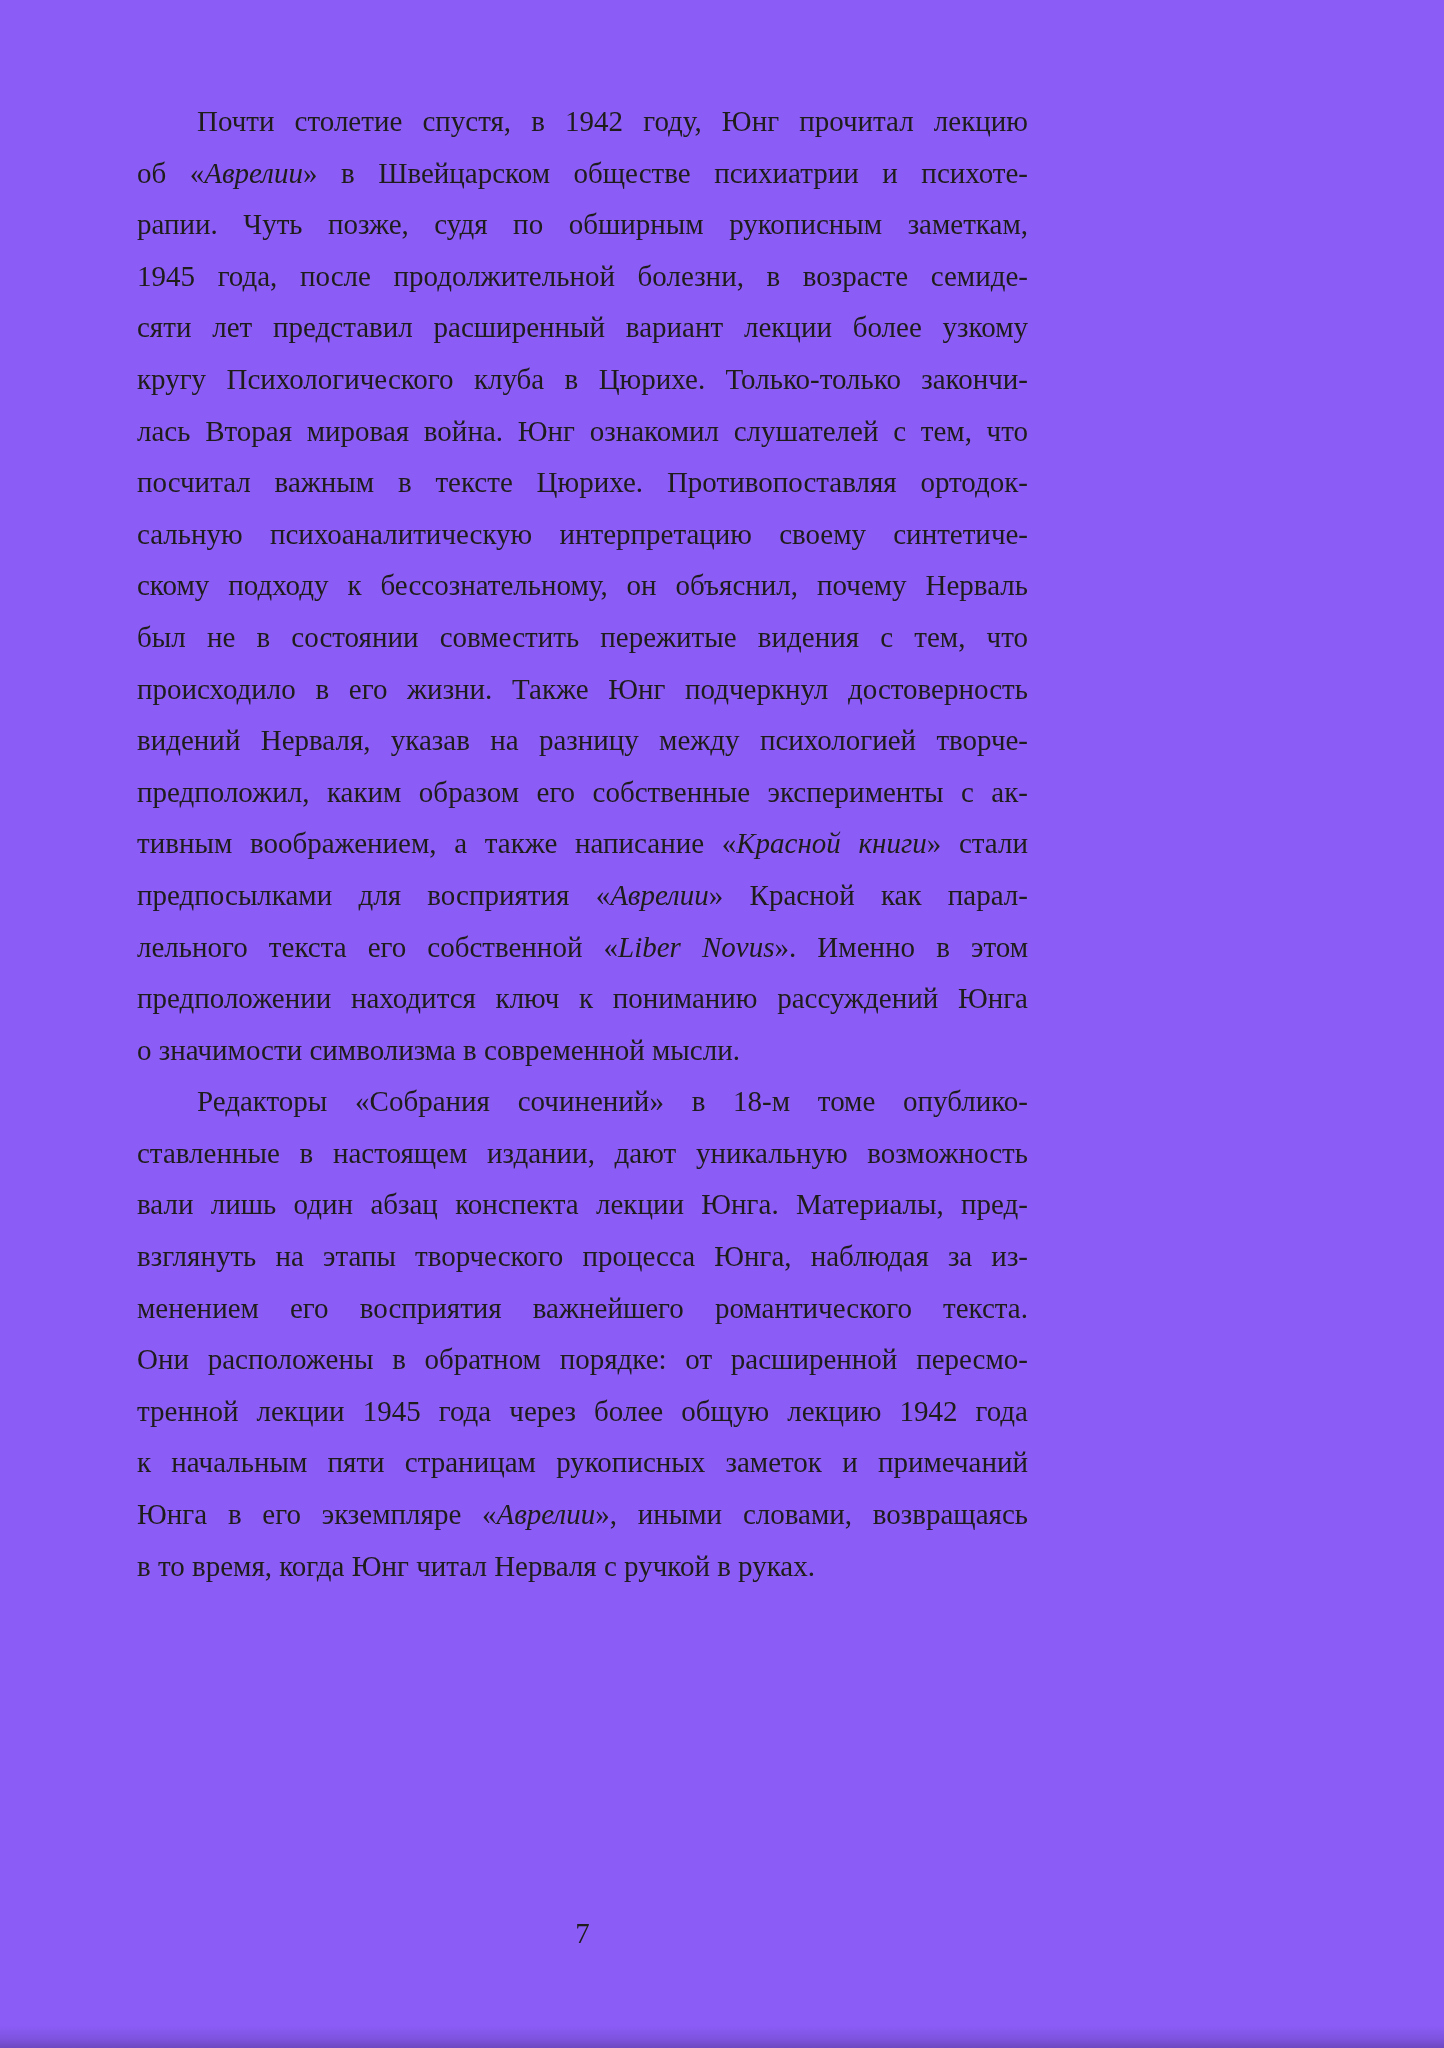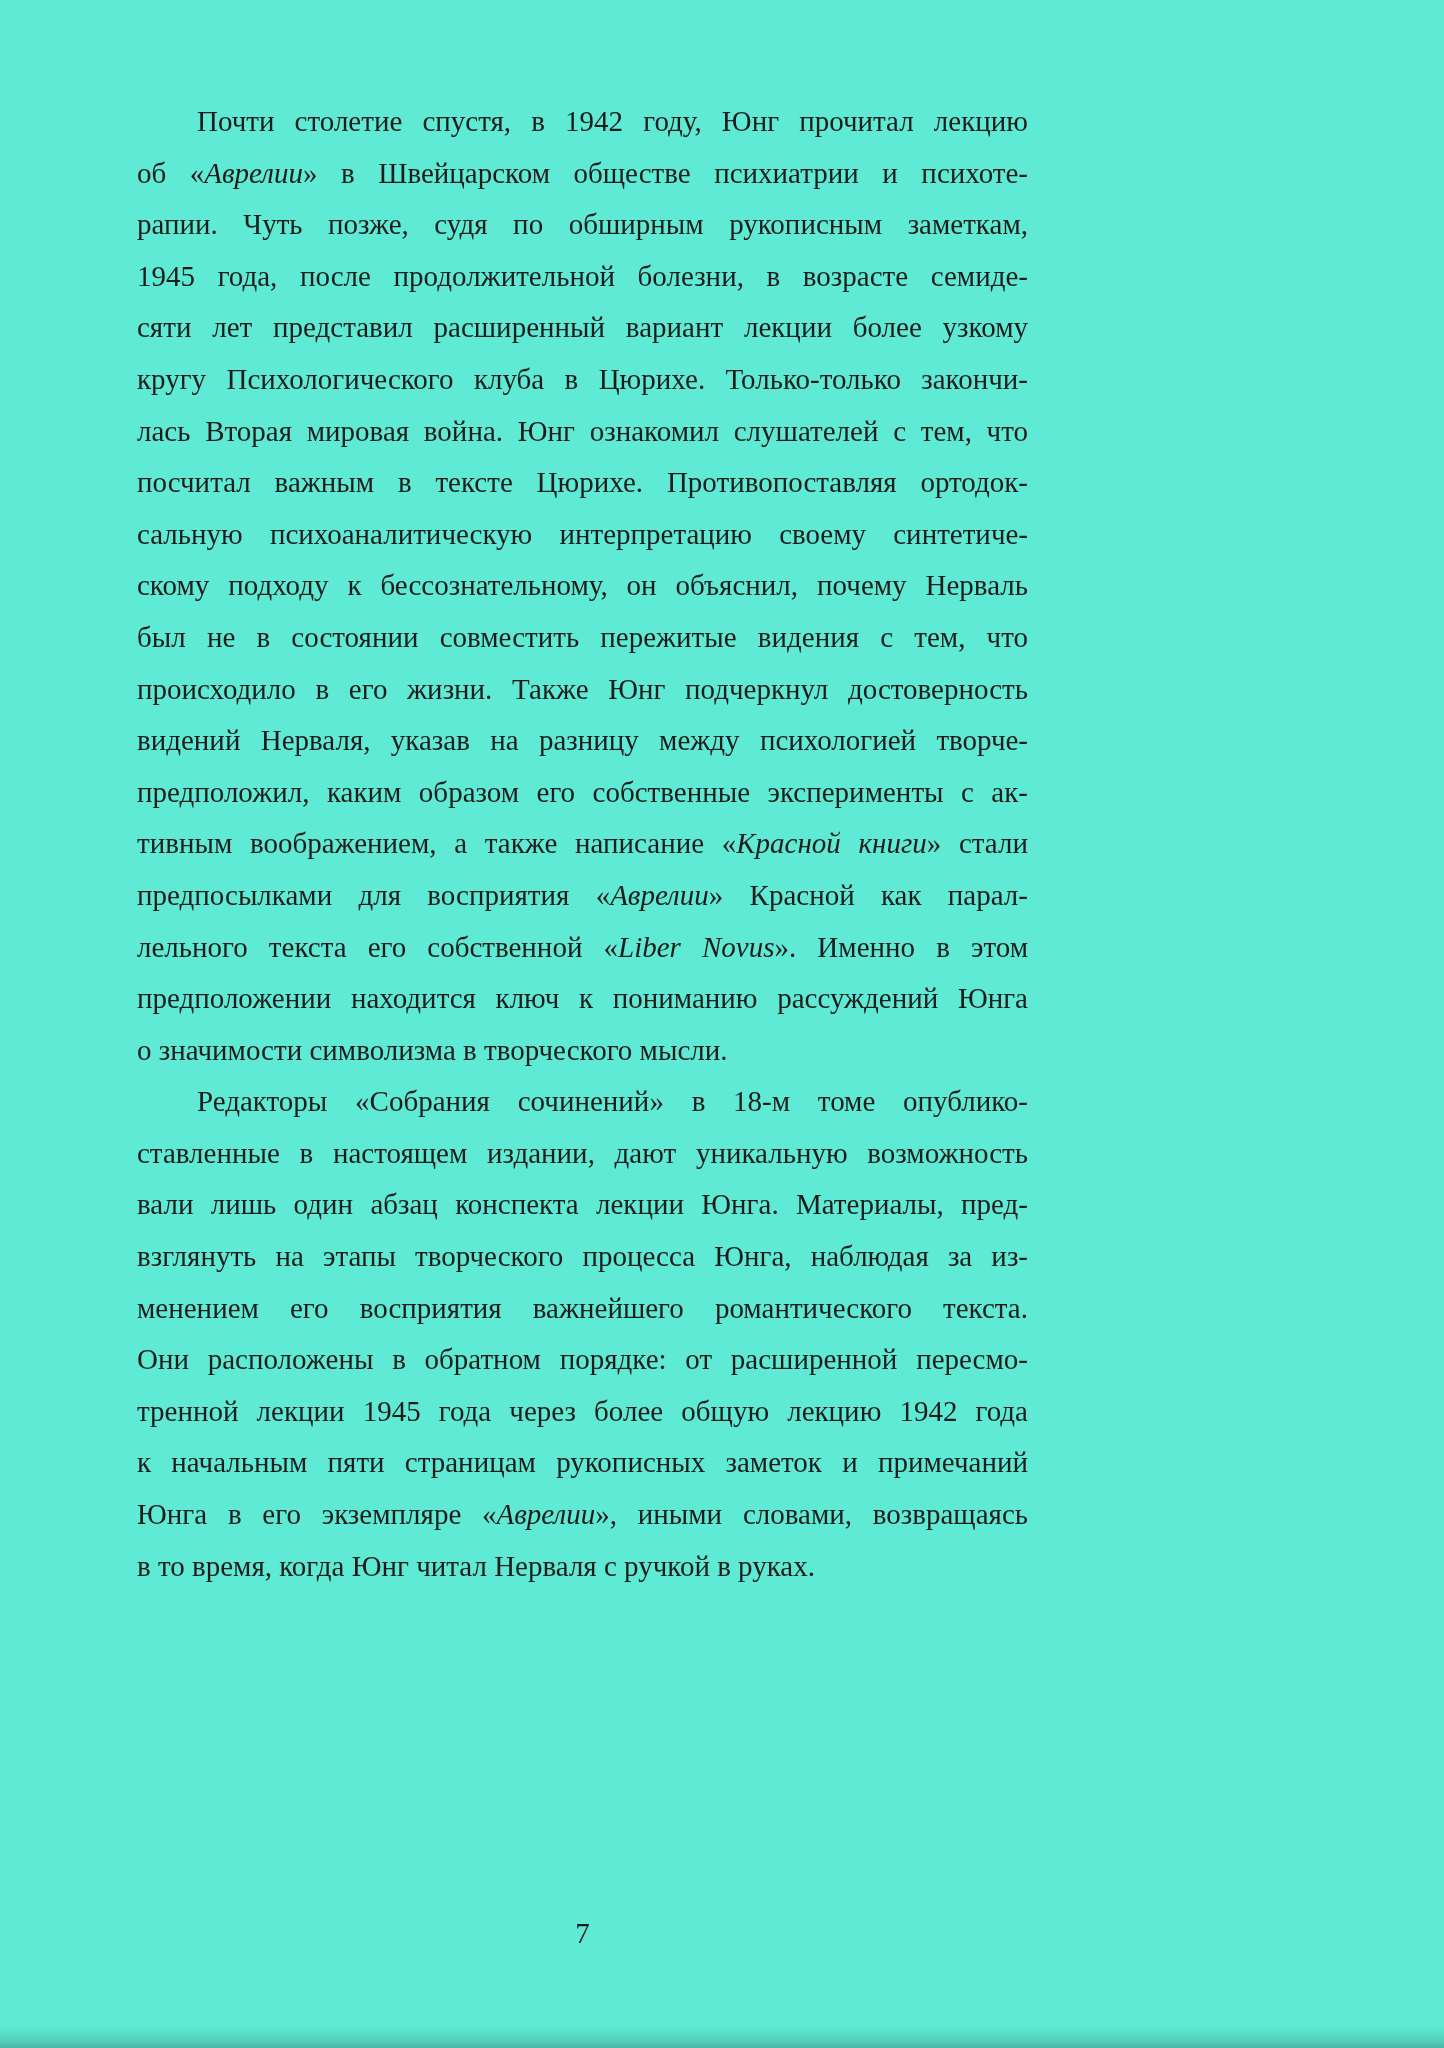--- a/index.html
+++ b/index.html
@@ -4,21 +4,21 @@
 <title>Book page 7</title>
 <style>
   * { margin: 0; padding: 0; box-sizing: border-box; }
   html, body { background: #ffffff; }
   body { width: 1444px; height: 2048px; overflow: hidden; }
 
   .book-page {
     position: relative;
     width: 1444px;
     height: 2048px;
-    background: #5eead4;
+    background: #8b5cf6;
     font-family: "Liberation Serif", serif;
     color: #1f1d1b;
     overflow: hidden;
   }
 
   .text-block {
     position: absolute;
     left: 137px;
     top: 96px;
     width: 891px;
@@ -80,21 +80,21 @@
         <div class="line"><span>сальную психоаналитическую интерпретацию своему синтетиче-</span></div>
         <div class="line"><span>скому подходу к бессознательному, он объяснил, почему Нерваль</span></div>
         <div class="line"><span>был не в состоянии совместить пережитые видения с тем, что</span></div>
         <div class="line"><span>происходило в его жизни. Также Юнг подчеркнул достоверность</span></div>
         <div class="line"><span>видений Нерваля, указав на разницу между психологией творче-</span></div>
         <div class="line"><span>предположил, каким образом его собственные эксперименты с ак-</span></div>
         <div class="line"><span>тивным воображением, а также написание «</span><em class="italic">Красной книги</em><span>» стали</span></div>
         <div class="line"><span>предпосылками для восприятия «</span><em class="italic">Аврелии</em><span>» Красной как парал-</span></div>
         <div class="line"><span>лельного текста его собственной «</span><em class="italic">Liber Novus</em><span>». Именно в этом</span></div>
         <div class="line"><span>предположении находится ключ к пониманию рассуждений Юнга</span></div>
-        <div class="line last"><span>о значимости символизма в творческого мысли.</span></div>
+        <div class="line last"><span>о значимости символизма в современной мысли.</span></div>
       </div>
       <div class="paragraph">
         <div class="line indent"><span>Редакторы «Собрания сочинений» в 18-м томе опублико-</span></div>
         <div class="line"><span>ставленные в настоящем издании, дают уникальную возможность</span></div>
         <div class="line"><span>вали лишь один абзац конспекта лекции Юнга. Материалы, пред-</span></div>
         <div class="line"><span>взглянуть на этапы творческого процесса Юнга, наблюдая за из-</span></div>
         <div class="line"><span>менением его восприятия важнейшего романтического текста.</span></div>
         <div class="line"><span>Они расположены в обратном порядке: от расширенной пересмо-</span></div>
         <div class="line"><span>тренной лекции 1945 года через более общую лекцию 1942 года</span></div>
         <div class="line"><span>к начальным пяти страницам рукописных заметок и примечаний</span></div>

